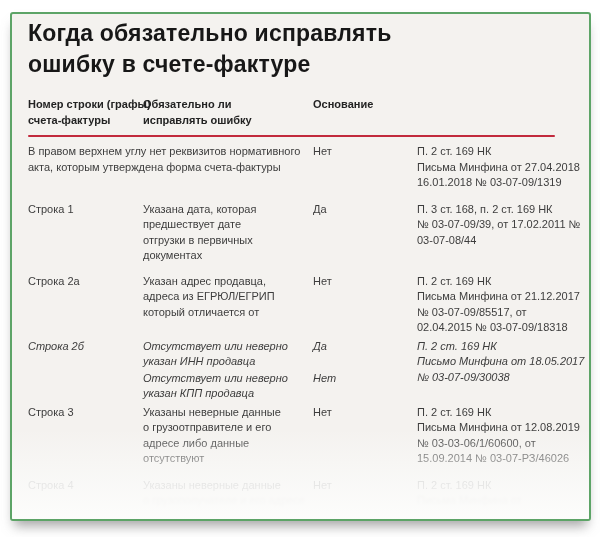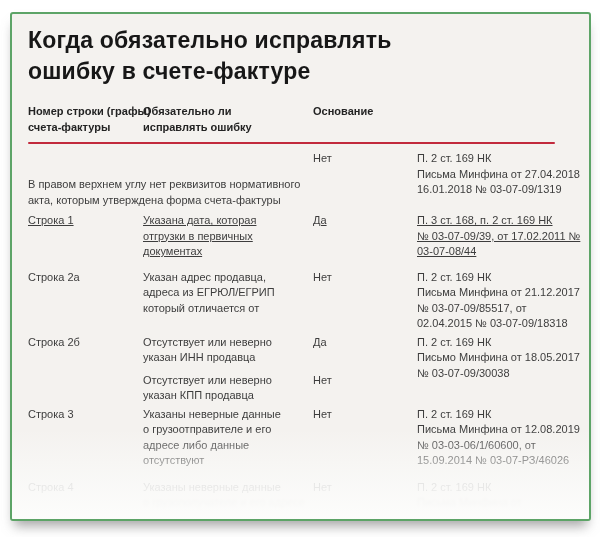--- a/index.html
+++ b/index.html
@@ -9,40 +9,40 @@
     position:relative; overflow:hidden;
   }
   .card {
     position:absolute; left:10px; top:12px;
     width:577px; height:505px; box-sizing:content-box;
     background:#f4f2ef;
     border:2px solid #5da467; border-radius:3px;
     box-shadow:0 9px 11px -4px rgba(95,95,95,0.55);
     overflow:hidden;
   }
-  .content { position:relative; padding:11px 6px 0 16px; box-sizing:border-box; height:100%; }
+  .content { position:relative; padding:4px 6px 0 16px; box-sizing:border-box; height:100%; }
   .title-line {
     font-size:23px; font-weight:700; color:#171717;
     line-height:31px; letter-spacing:0.2px; white-space:nowrap;
   }
   .thead {
     display:grid; grid-template-columns:115px 170px 104px 1fr;
     margin-top:17px; font-weight:700; font-size:11px; line-height:15.5px; color:#232323;
   }
   .divider { height:2px; background:#c22a3d; margin-top:7px; width:527px; border-radius:1px; }
   .trow {
     display:grid; grid-template-columns:115px 170px 104px 1fr;
     font-size:11px; line-height:15.5px; color:#3d3d3d;
   }
   .trow .cell { padding-right:8px; }
   .line { white-space:nowrap; }
-  .merged { grid-column:1 / 3;margin-top:26px; }
-  .mt7{margin-top:7px;} .mt5{margin-top:5px;text-decoration:underline;} .mt6{margin-top:10px;}
+  .merged { grid-column:1 / 3; }
+  .mt7{margin-top:7px;} .mt5{margin-top:11px;} .mt6{margin-top:10px;}
   .mt3{margin-top:3px;} .mt11{margin-top:11px;}
-  .row-2sub { grid-auto-rows:min-content; row-gap:7px; }
+  .row-2sub { grid-auto-rows:min-content; row-gap:1px;font-style:italic; }
   .row-2sub .label { grid-column:1; grid-row:1; }
   .row-2sub .sub1e { grid-column:2; grid-row:1; }
   .row-2sub .sub1a { grid-column:3; grid-row:1; }
   .row-2sub .sub2e { grid-column:2; grid-row:2; }
   .row-2sub .sub2a { grid-column:3; grid-row:2; }
   .row-2sub .basis { grid-column:4; grid-row:1 / span 2; }
   .faded { color:#9f9f9f; filter:blur(0.4px); }
   .faded .dim { opacity:0.4; filter:blur(1.1px); }
   .fade-overlay {
     position:absolute; left:0; right:0; bottom:0; height:90px;
@@ -90,20 +90,21 @@
         <div class="line">П. 2 ст. 169 НК</div>
         <div class="line">Письма Минфина от 27.04.2018</div>
         <div class="line">16.01.2018 № 03-07-09/1319</div>
       </div>
     </div>
 
     <div class="trow mt5">
       <div class="cell">Строка 1</div>
       <div class="cell">
         <div class="line">Указана дата, которая</div>
+        <div class="line">предшествует дате</div>
         <div class="line">отгрузки в первичных</div>
         <div class="line">документах</div>
       </div>
       <div class="cell">Да</div>
       <div class="cell">
         <div class="line">П. 3 ст. 168, п. 2 ст. 169 НК</div>
         <div class="line">№ 03-07-09/39, от 17.02.2011 №</div>
         <div class="line">03-07-08/44</div>
       </div>
     </div>

